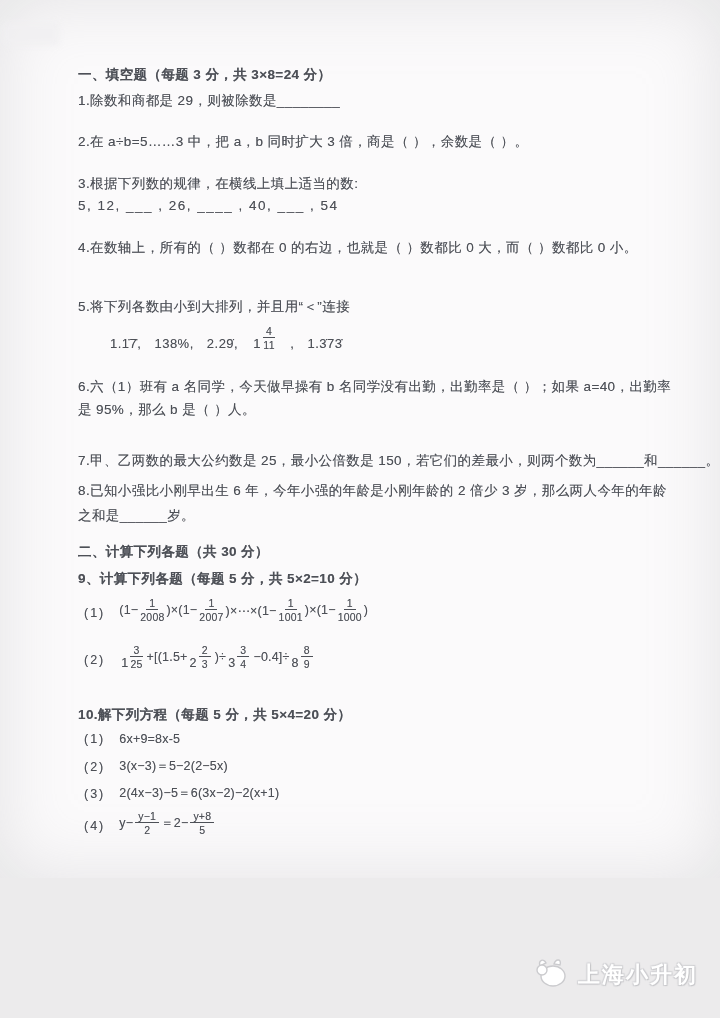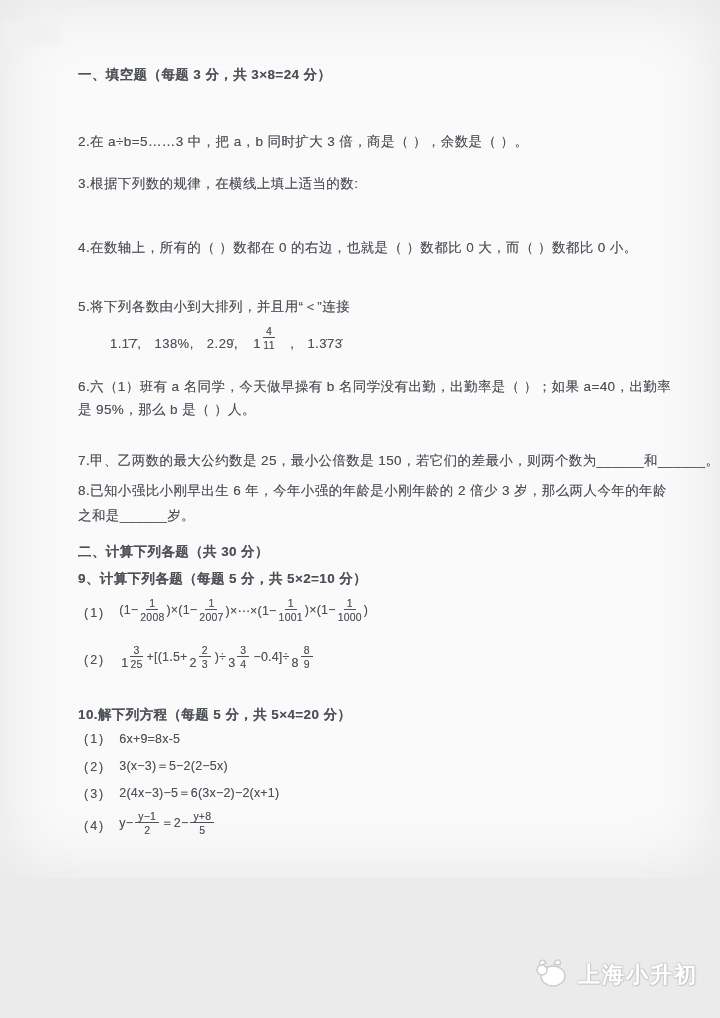--- a/index.html
+++ b/index.html
@@ -76,22 +76,24 @@
   }
 </style>
 </head>
 <body>
 
 <div class="page">
 
   <div class="wm-top"></div>
 
   <div class="line sec" style="top:66px">一、填空题（每题 3 分，共 3×8=24 分）</div>
+  <div class="line" style="top:92px">1.除数和商都是 29，则被除数是________</div>
   <div class="line" style="top:133px">2.在 a÷b=5……3 中，把 a，b 同时扩大 3 倍，商是（ ），余数是（ ）。</div>
   <div class="line" style="top:175px">3.根据下列数的规律，在横线上填上适当的数:</div>
+  <div class="line" style="top:198px;letter-spacing:1.5px">5, 12, ___ , 26, ____ , 40, ___ , 54</div>
   <div class="line" style="top:239px">4.在数轴上，所有的（ ）数都在 0 的右边，也就是（ ）数都比 0 大，而（ ）数都比 0 小。</div>
   <div class="line" style="top:298px">5.将下列各数由小到大排列，并且用“＜”连接</div>
 
   <div class="numlist" style="top:325px">
     <span>1.1̇7̇,</span>
     <span>138%,</span>
     <span>2.29̇,</span>
     <span class="mixed">
       <span class="whole">1</span>
       <span class="frac">

